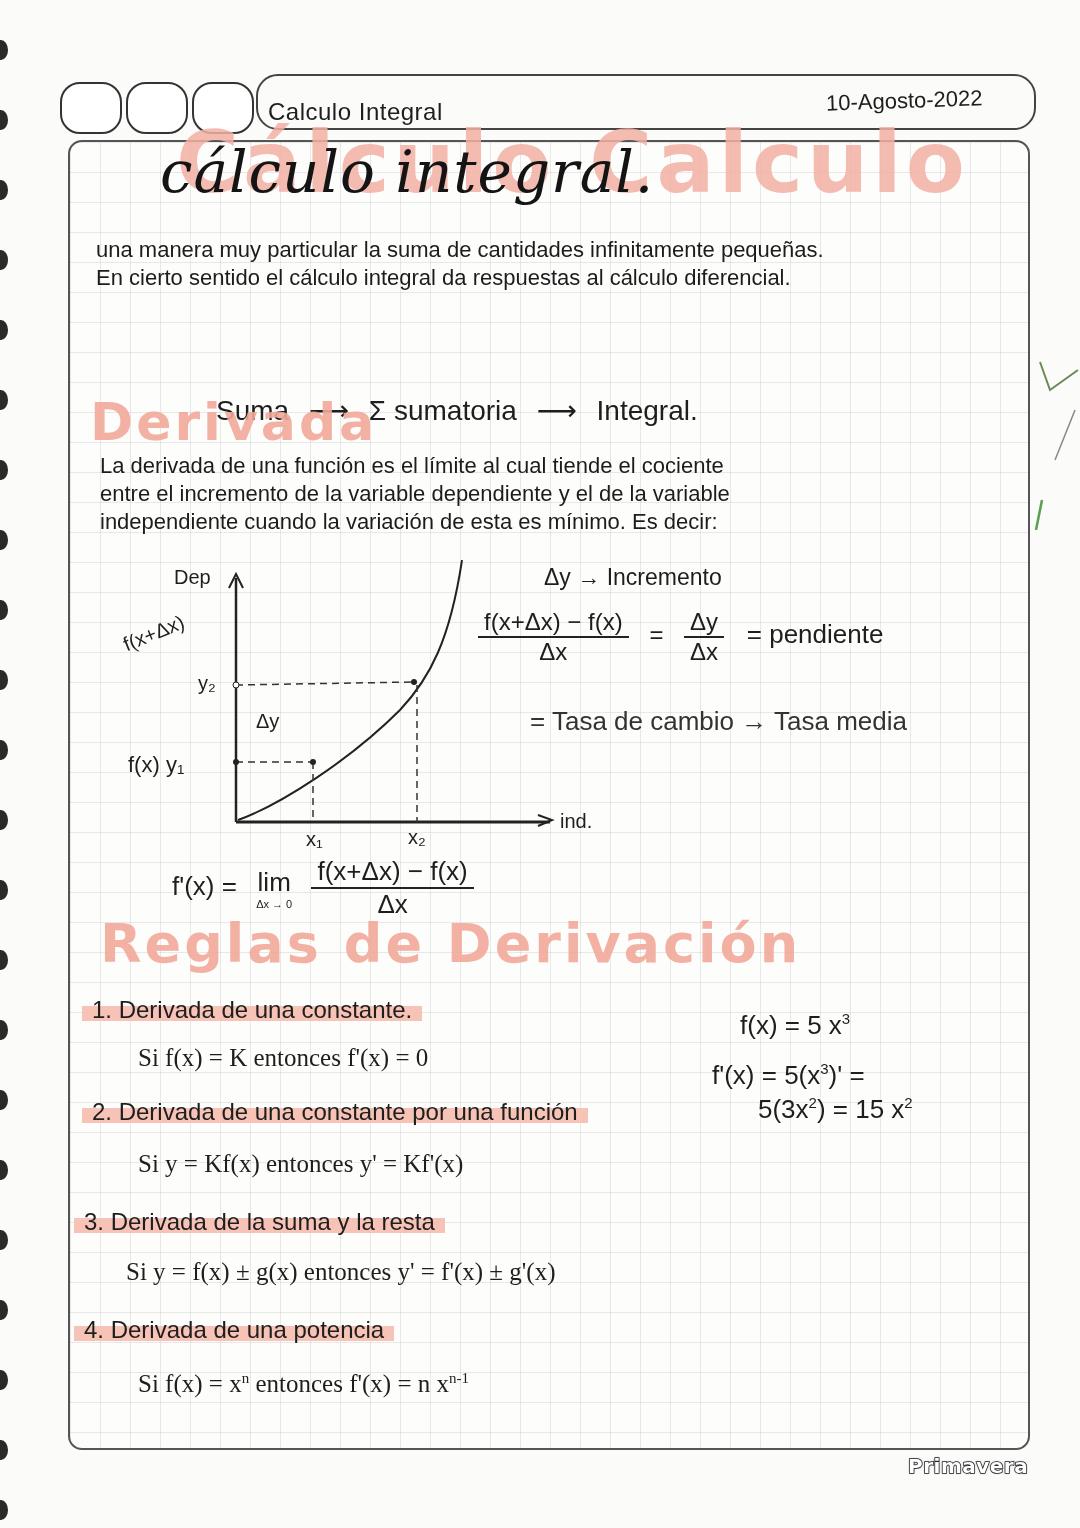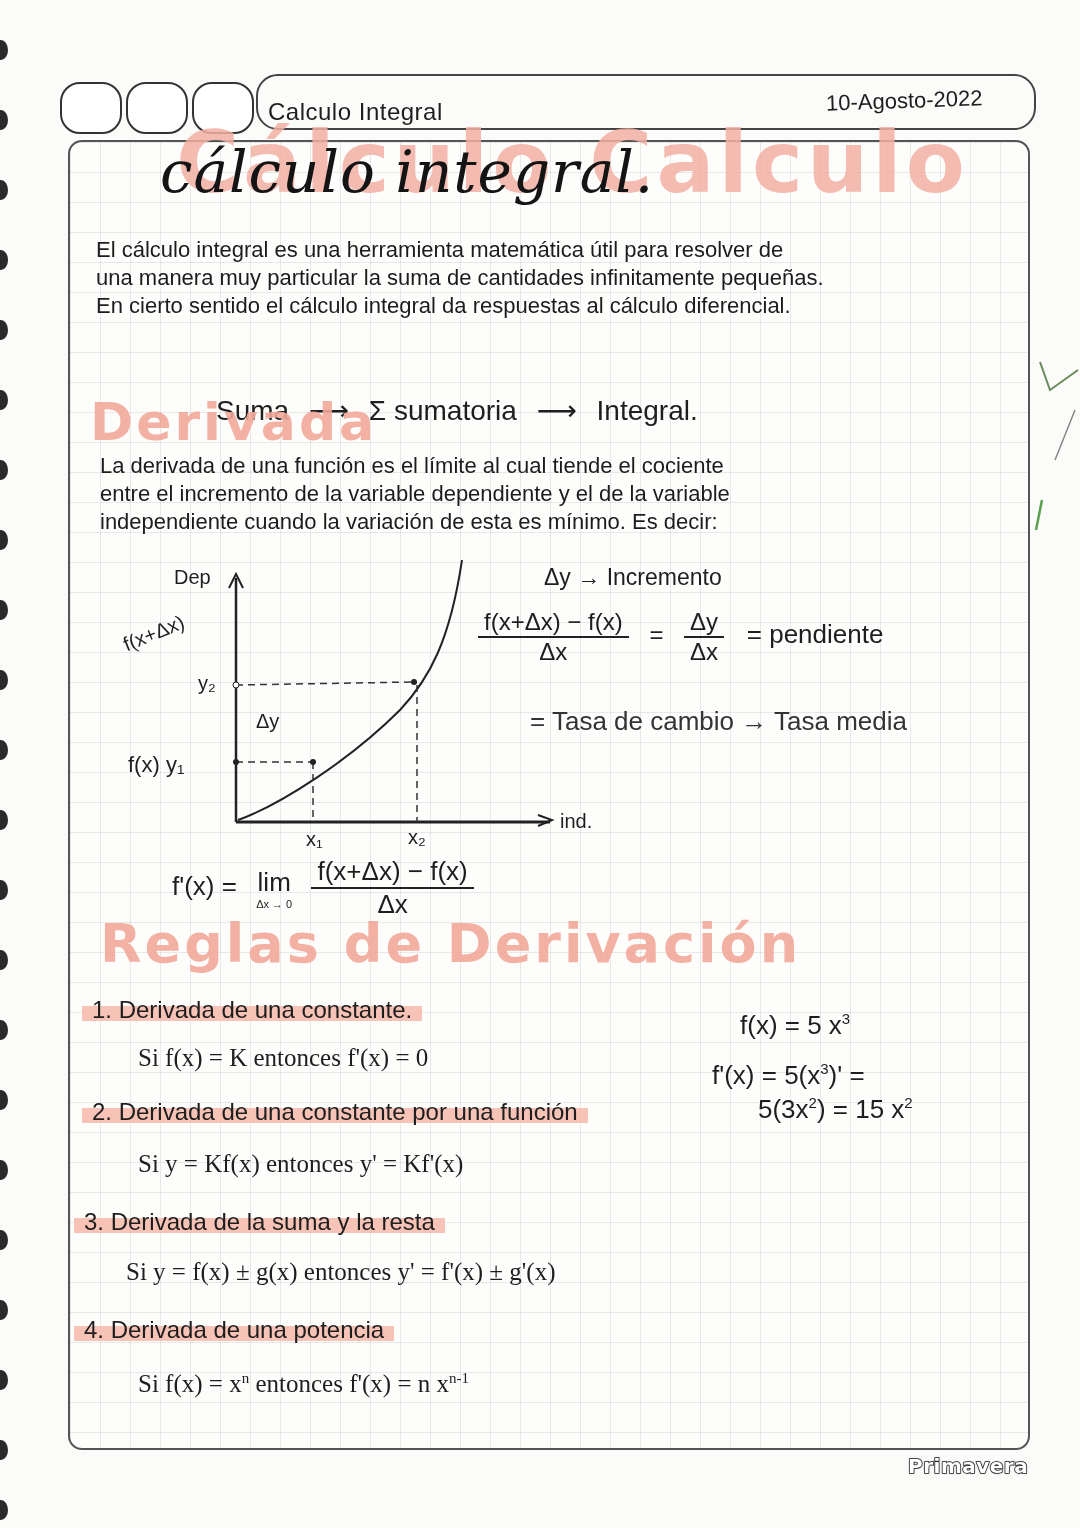--- a/index.html
+++ b/index.html
@@ -119,21 +119,20 @@
 <div class="header-bar"></div>
 <div class="header-subject">Calculo Integral</div>
 <div class="header-date">10-Agosto-2022</div>
 
 <div class="main-box"></div>
 
 <div class="title-bg">Cálculo Calculo</div>
 <div class="title-script">cálculo integral.</div>
 
 <div class="para" style="left:96px; top:236px;">
-  <div>El cálculo integral es una herramienta matemática útil para resolver de</div>
   <div>una manera muy particular la suma de cantidades infinitamente pequeñas.</div>
   <div>En cierto sentido el cálculo integral da respuestas al cálculo diferencial.</div>
 </div>
 
 <div class="flow">
   <span>Suma</span>
   <span style="margin:0 12px">⟶</span>
   <span>Σ sumatoria</span>
   <span style="margin:0 12px">⟶</span>
   <span>Integral.</span>

